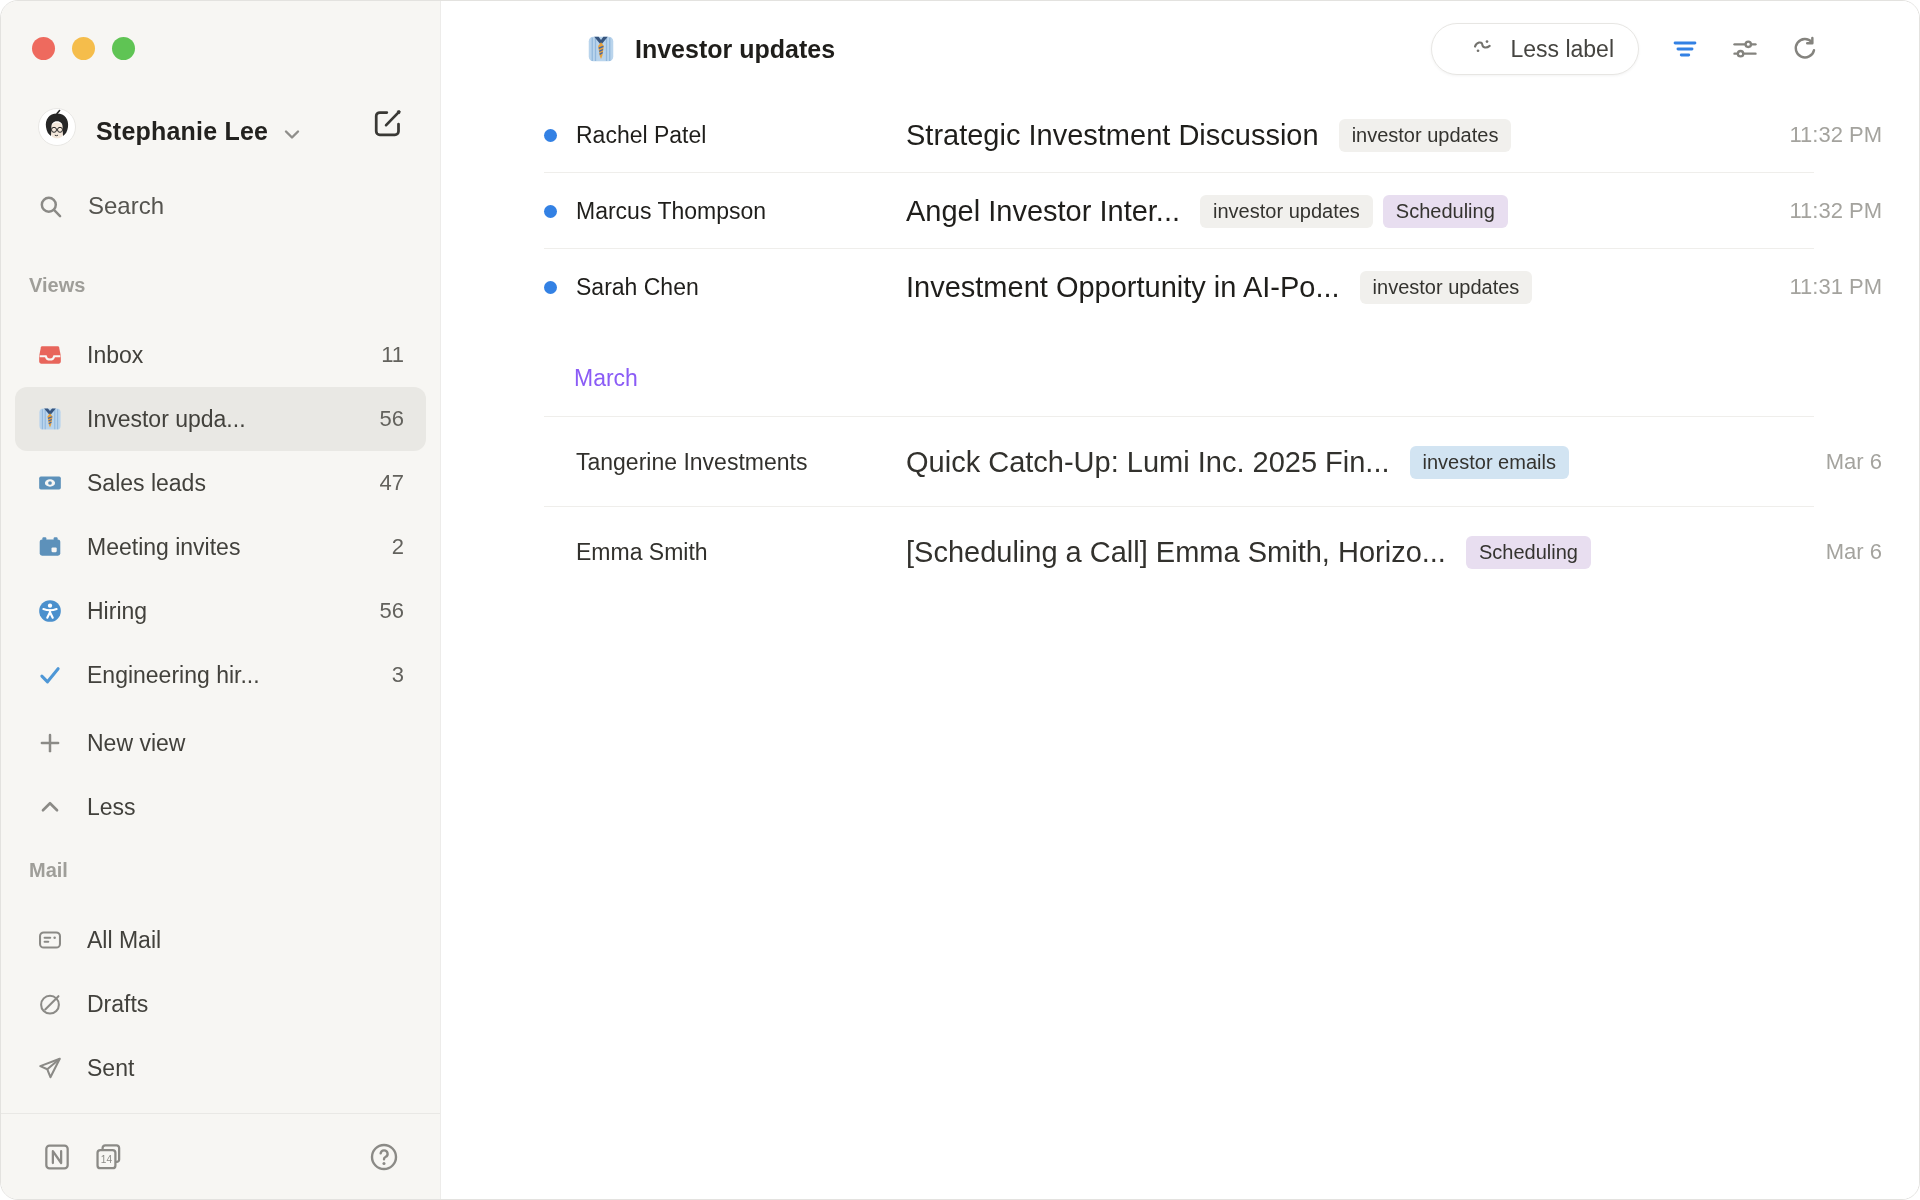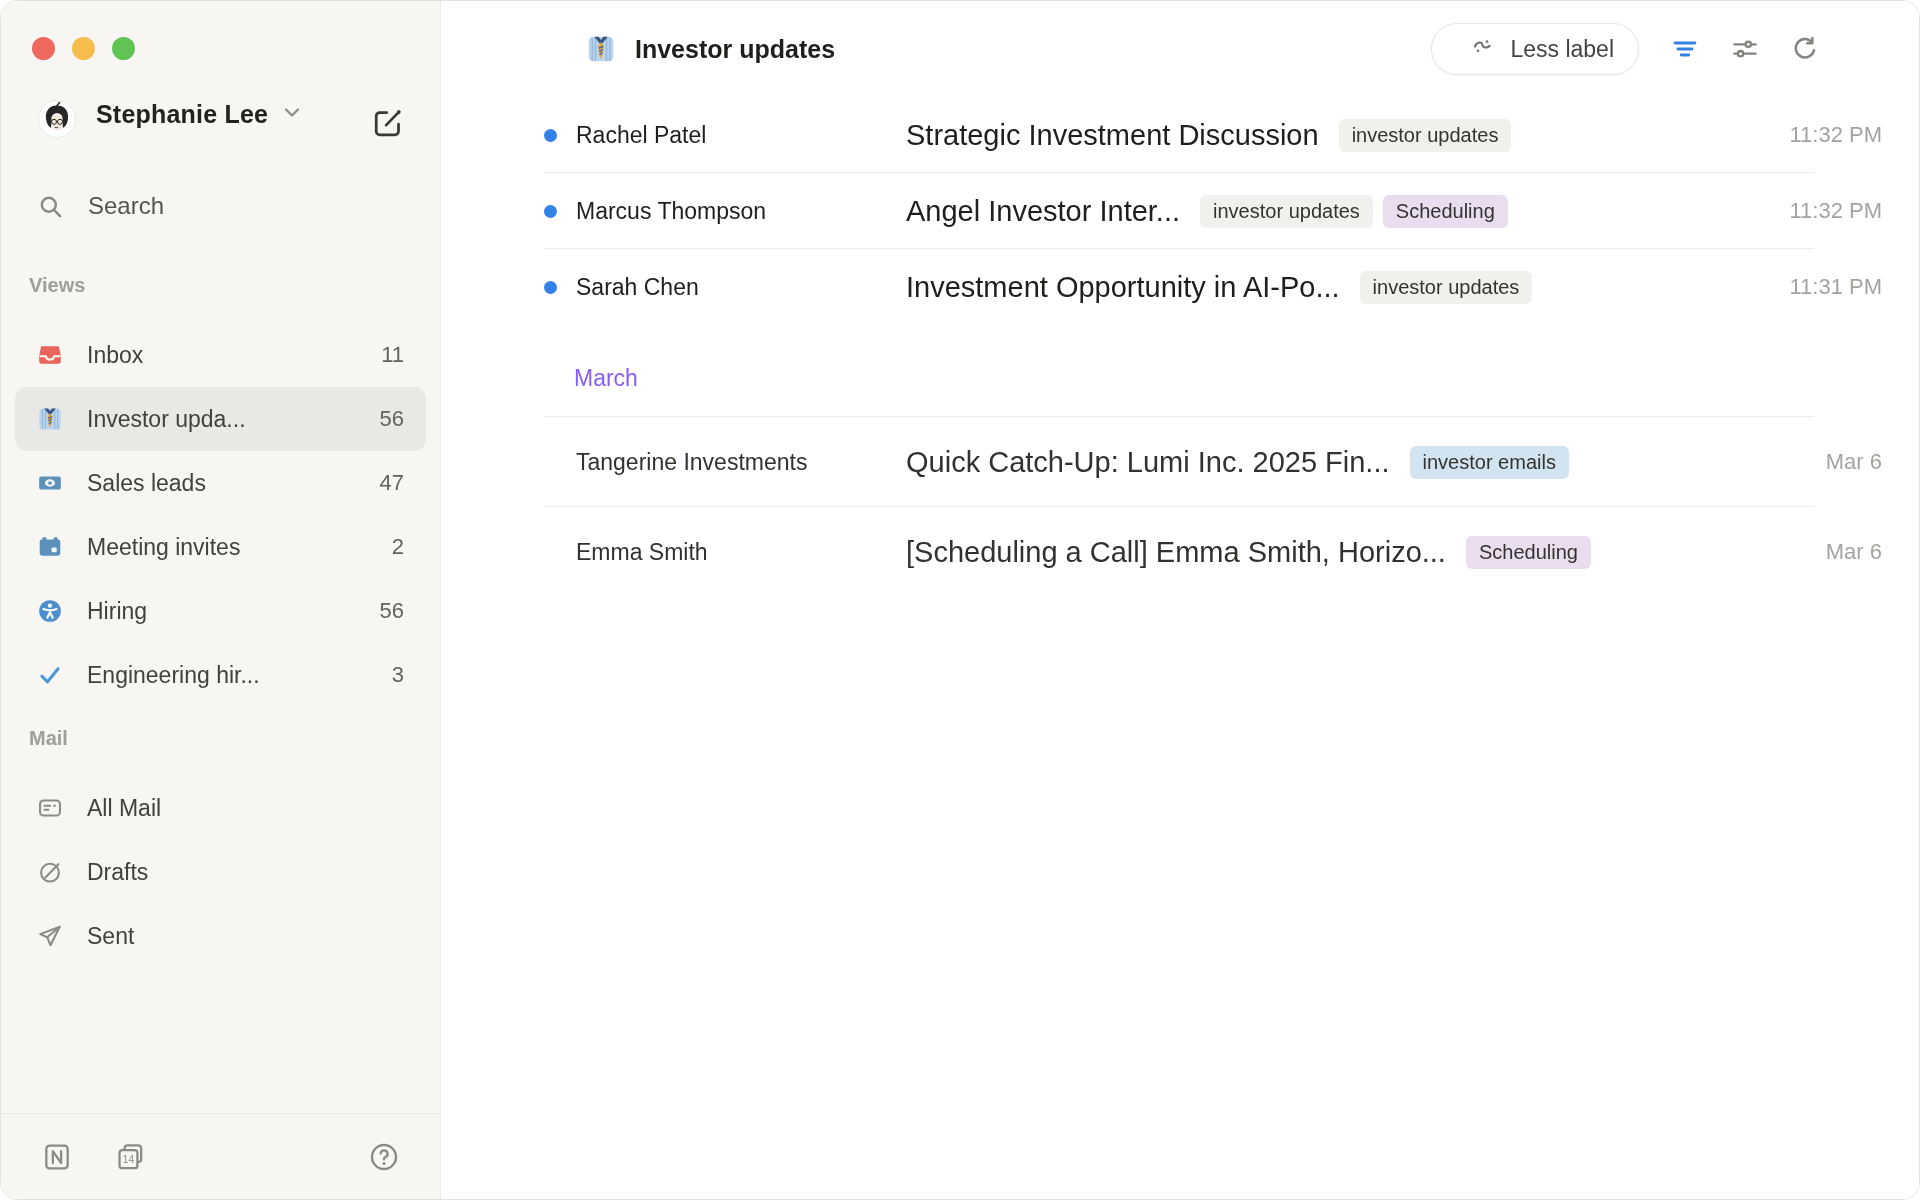--- a/index.html
+++ b/index.html
@@ -7,42 +7,42 @@
     -webkit-font-smoothing:antialiased;}
   *{box-sizing:border-box}
   .window{position:absolute;inset:0;display:flex;background:#fff;border:1px solid #e3e2df;
     border-radius:18px;overflow:hidden}
 
   
   .sidebar{width:440px;flex:none;background:#f7f6f3;border-right:1px solid #edecea;
     display:flex;flex-direction:column}
   .traffic{display:flex;gap:17px;padding:36px 0 0 31px}
   .light{width:23px;height:23px;border-radius:50%}
-  .profile{display:flex;align-items:flex-start;margin:40px 30px 0 37px}
+  .profile{display:flex;align-items:flex-end;margin:40px 30px 0 37px}
   .avatar svg{width:38px;height:38px;display:block}
   .profile-name{font-size:25px;font-weight:700;color:#23221f;margin-left:20px;letter-spacing:.2px}
   .chev{width:24px;height:24px;color:#8f8e8a;margin-left:12px;display:flex}
   .compose{margin-left:auto;width:46px;height:46px;border:none;background:none;padding:0;
     display:flex;align-items:center;justify-content:center;color:#3a3935;cursor:pointer}
   .compose svg{width:33px;height:33px}
   .search-row{display:flex;align-items:center;height:52px;margin:34px 14px 0;padding:0 22px;
     border-radius:10px;cursor:pointer}
   .search-row .icn{width:27px;height:27px;color:#8b8a86;display:flex}
   .search-label{margin-left:24px;font-size:24px;color:#55544f}
   .section-label{font-size:20px;font-weight:700;color:#9f9e99;margin:42px 0 26px 28px}
   .section-label.mail-lbl{margin-top:20px}
   .side-item{display:flex;align-items:center;height:64px;margin:0 14px;padding:0 22px;
     border-radius:12px;cursor:pointer}
   .side-item.selected{background:#e9e8e4}
   .side-item .icn{width:26px;height:26px;flex:none;display:flex;color:#8b8a86}
   .side-item .lbl{margin-left:24px;font-size:23px;color:#42413c;white-space:nowrap}
   .side-item .cnt{margin-left:auto;font-size:22px;color:#63625d}
   .actions-block{margin-top:4px}
   .sidebar-footer{margin-top:auto;border-top:1px solid #e9e8e5;height:86px;
-    display:flex;align-items:center;padding:0 40px;gap:42px;color:#8b8a86}
+    display:flex;align-items:center;padding:0 40px;gap:20px;color:#8b8a86}
   .foot-btn{width:32px;height:32px;border:none;background:none;padding:0;color:#8b8a86;
     display:flex;cursor:pointer}
   .foot-btn svg{width:32px;height:32px}
   .foot-btn.help{margin-left:auto}
 
   
   .main{flex:1;display:flex;flex-direction:column;background:#fff;min-width:0}
   .main-header{height:96px;flex:none;display:flex;align-items:center;padding:0 100px 0 145px}
   .view-emoji{width:30px;height:30px;display:flex;flex:none}
   .view-emoji svg{width:30px;height:30px}
@@ -206,20 +206,39 @@
         <div class="side-item">
           <span class="icn">
             <svg viewBox="0 0 24 24" fill="none" stroke="#4e97d6" stroke-width="2.8" stroke-linecap="round" stroke-linejoin="round">
               <path d="M4.5 13 L9.7 18.3 L19.5 6.2"></path>
             </svg>
           </span>
           <span class="lbl">Engineering hir...</span>
           <span class="cnt">3</span>
         </div>
       </nav>
+    <div id="action-items" class="actions-block">
+        <div class="side-item">
+          <span class="icn">
+            <svg viewBox="0 0 24 24" fill="none" stroke="currentColor" stroke-width="2.3" stroke-linecap="round">
+              <line x1="12" y1="4.5" x2="12" y2="19.5"></line>
+              <line x1="4.5" y1="12" x2="19.5" y2="12"></line>
+            </svg>
+          </span>
+          <span class="lbl">New view</span>
+        </div>
+        <div class="side-item">
+          <span class="icn">
+            <svg viewBox="0 0 24 24" fill="none" stroke="currentColor" stroke-width="2.4" stroke-linecap="round" stroke-linejoin="round">
+              <path d="M5.5 15 L12 8.5 L18.5 15"></path>
+            </svg>
+          </span>
+          <span class="lbl">Less</span>
+        </div>
+      </div>
 
     <div class="section-label mail-lbl">Mail</div>
     <nav id="mail-items">
         <div class="side-item">
           <span class="icn">
             <svg viewBox="0 0 24 24" fill="none" stroke="currentColor" stroke-width="1.9">
               <rect x="2.8" y="5" width="18.4" height="14" rx="3.4"></rect>
               <line x1="7" y1="10" x2="12.2" y2="10" stroke-linecap="round"></line>
               <line x1="7" y1="13.6" x2="10.4" y2="13.6" stroke-linecap="round"></line>
               <circle cx="16.3" cy="10" r="1.15" fill="currentColor" stroke="none"></circle>

